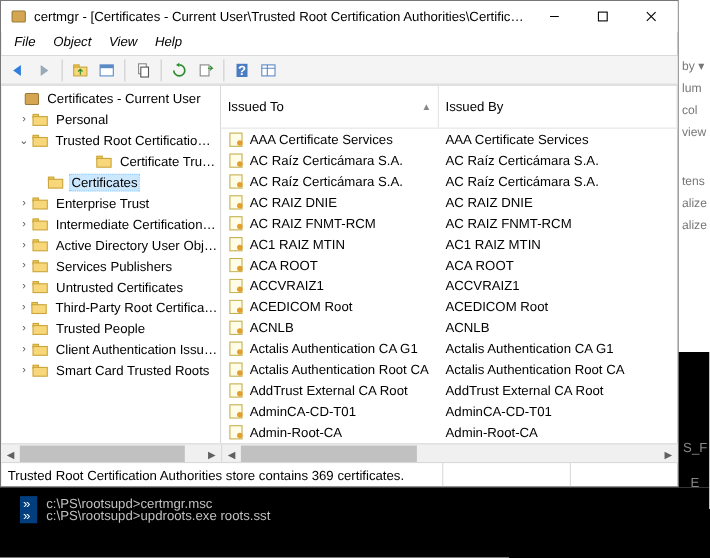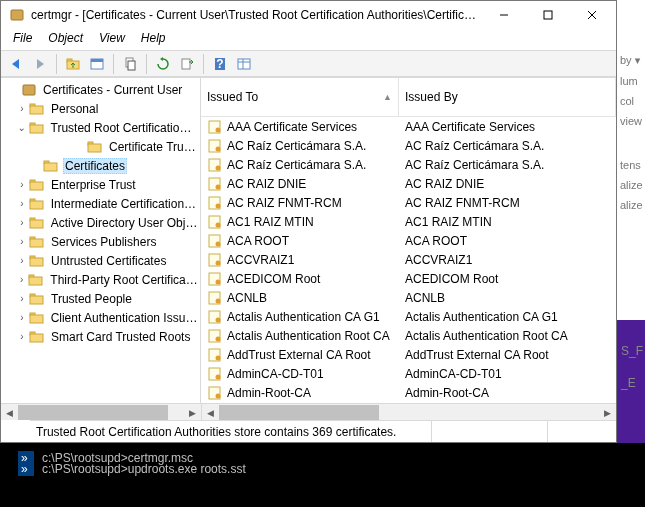--- a/index.html
+++ b/index.html
@@ -36,21 +36,21 @@
 .list-row { display: flex; align-items: center; height: 19px; }
 .cell { padding: 0 6px; white-space: nowrap; overflow: hidden; text-overflow: ellipsis; display: flex; align-items: flex-start; }
 .cert-icon { width: 16px; height: 14px; margin-right: 4px; flex-shrink: 0; }
 
 .bottom-scroll { height: 17px; display: flex; background: #f0f0f0; border-top: 1px solid #d9d9d9; }
 .bs-track { flex: 1; display: flex; align-items: center; }
 .bs-thumb { height: 15px; background: #c1c1c1; }
 .bs-arrow { width: 17px; height: 17px; display: flex; align-items: center; justify-content: center; color: #606060; font-size: 9px; }
 .bs-split { width: 1px; background: #d9d9d9; }
 
-.statusbar { height: 22px; display: flex; align-items: center; border-top: 1px solid #d9d9d9; margin-left: 29px; }
+.statusbar { height: 22px; display: flex; align-items: center; border-top: 1px solid #d9d9d9; }
 .statusbar .status-cell { padding: 0 6px; height: 100%; display: flex; align-items: center; border-right: 1px solid #d9d9d9; }
 .statusbar .status-cell:first-child { flex: 0 0 402px; }
 .statusbar .status-cell:nth-child(2) { flex: 0 0 116px; }
 
 
 .bg-right { position: absolute; left: 620px; top: 50px; width: 30px; color: #777; }
 .bg-right div { padding: 4px 0; font-size: 11px; white-space: nowrap; }
 
 
 .console { position: absolute; left: 0; top: 443px; width: 645px; height: 64px; background: #000; color: #c0c0c0; font-family: Consolas, monospace; font-size: 12px; padding-left: 0; }
@@ -529,21 +529,21 @@
     <div>col</div>
     <div>view</div>
     <div></div>
     <div></div>
     <div></div>
     <div>tens</div>
     <div>alize</div>
     <div>alize</div>
   </div>
 
-<div style="position:absolute;left:617px;top:320px;width:28px;height:123px;background:#4c1d95;color:#888;font-family:Consolas,monospace;font-size:11px;padding-top:24px" id="bg-dark">
+<div style="position:absolute;left:617px;top:320px;width:28px;height:123px;background:#000000;color:#888;font-family:Consolas,monospace;font-size:11px;padding-top:80px" id="bg-dark">
     <div style="height: 16px; padding-left: 4px;">S_F</div>
     <div style="height: 16px; padding-left: 4px;"></div>
     <div style="height: 16px; padding-left: 4px;">_E</div>
   </div>
 
 <div class="console">
   <div class="console-row" style="padding-top:14px">
     <span class="gutter-icon"><svg width="16" height="14">
           <rect width="16" height="14" fill="#013e7d"></rect>
           <text x="3" y="11" fill="#fff" font-size="9">»</text>

